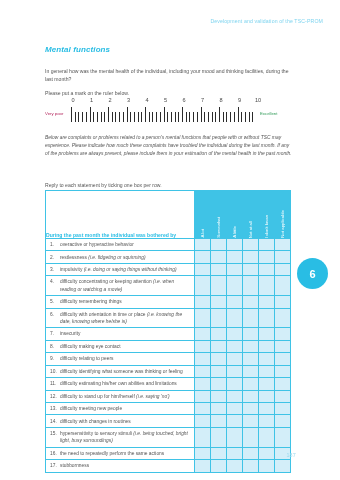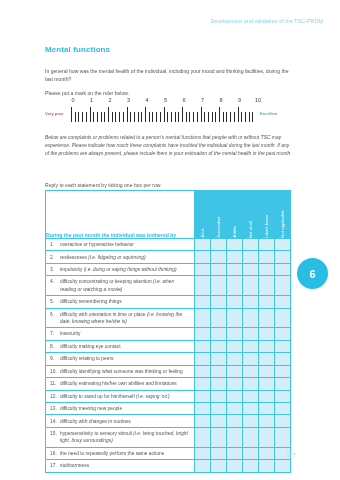--- a/index.html
+++ b/index.html
@@ -35,20 +35,21 @@
 
   
   .section-heading {
     position: absolute;
     left: 45px;
     top: 45px;
     font-size: 8px;
     font-weight: bold;
     color: #29bde4;
     letter-spacing: 0.1px;
+    font-style: italic;
   }
 
   
   .intro {
     position: absolute;
     left: 45px;
     top: 67px;
     width: 245px;
     font-size: 5.1px;
     line-height: 1.62;

